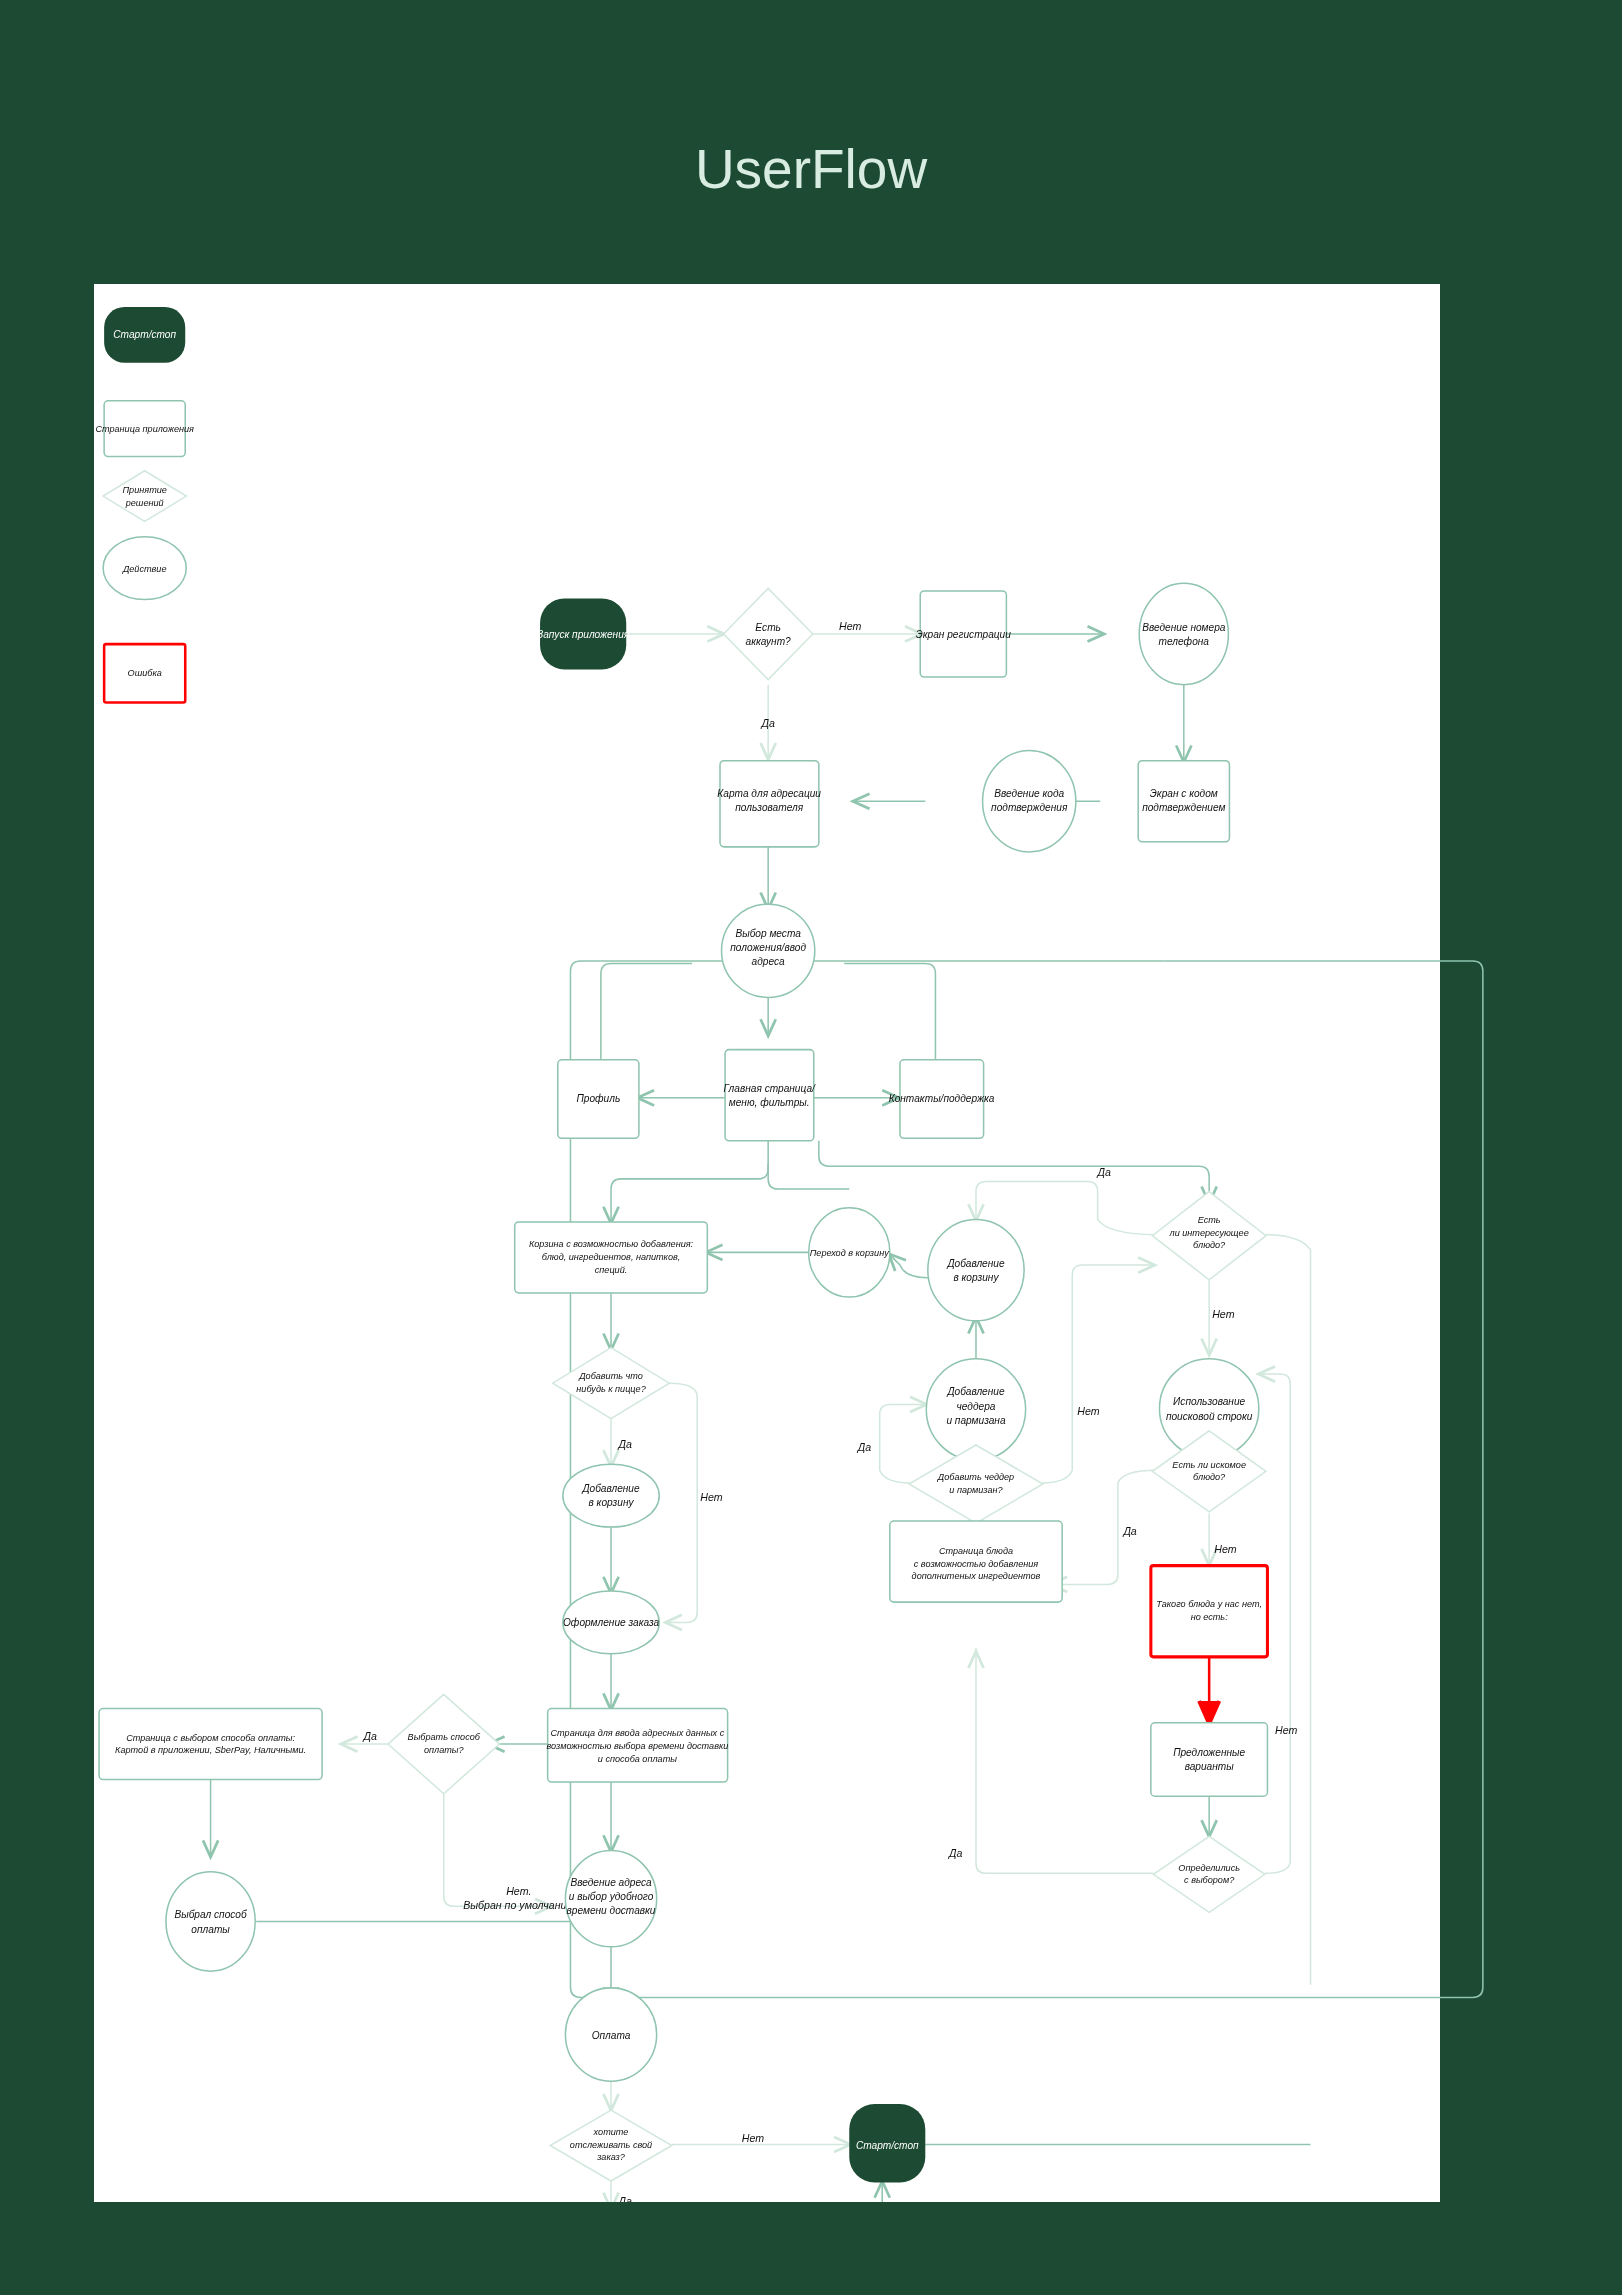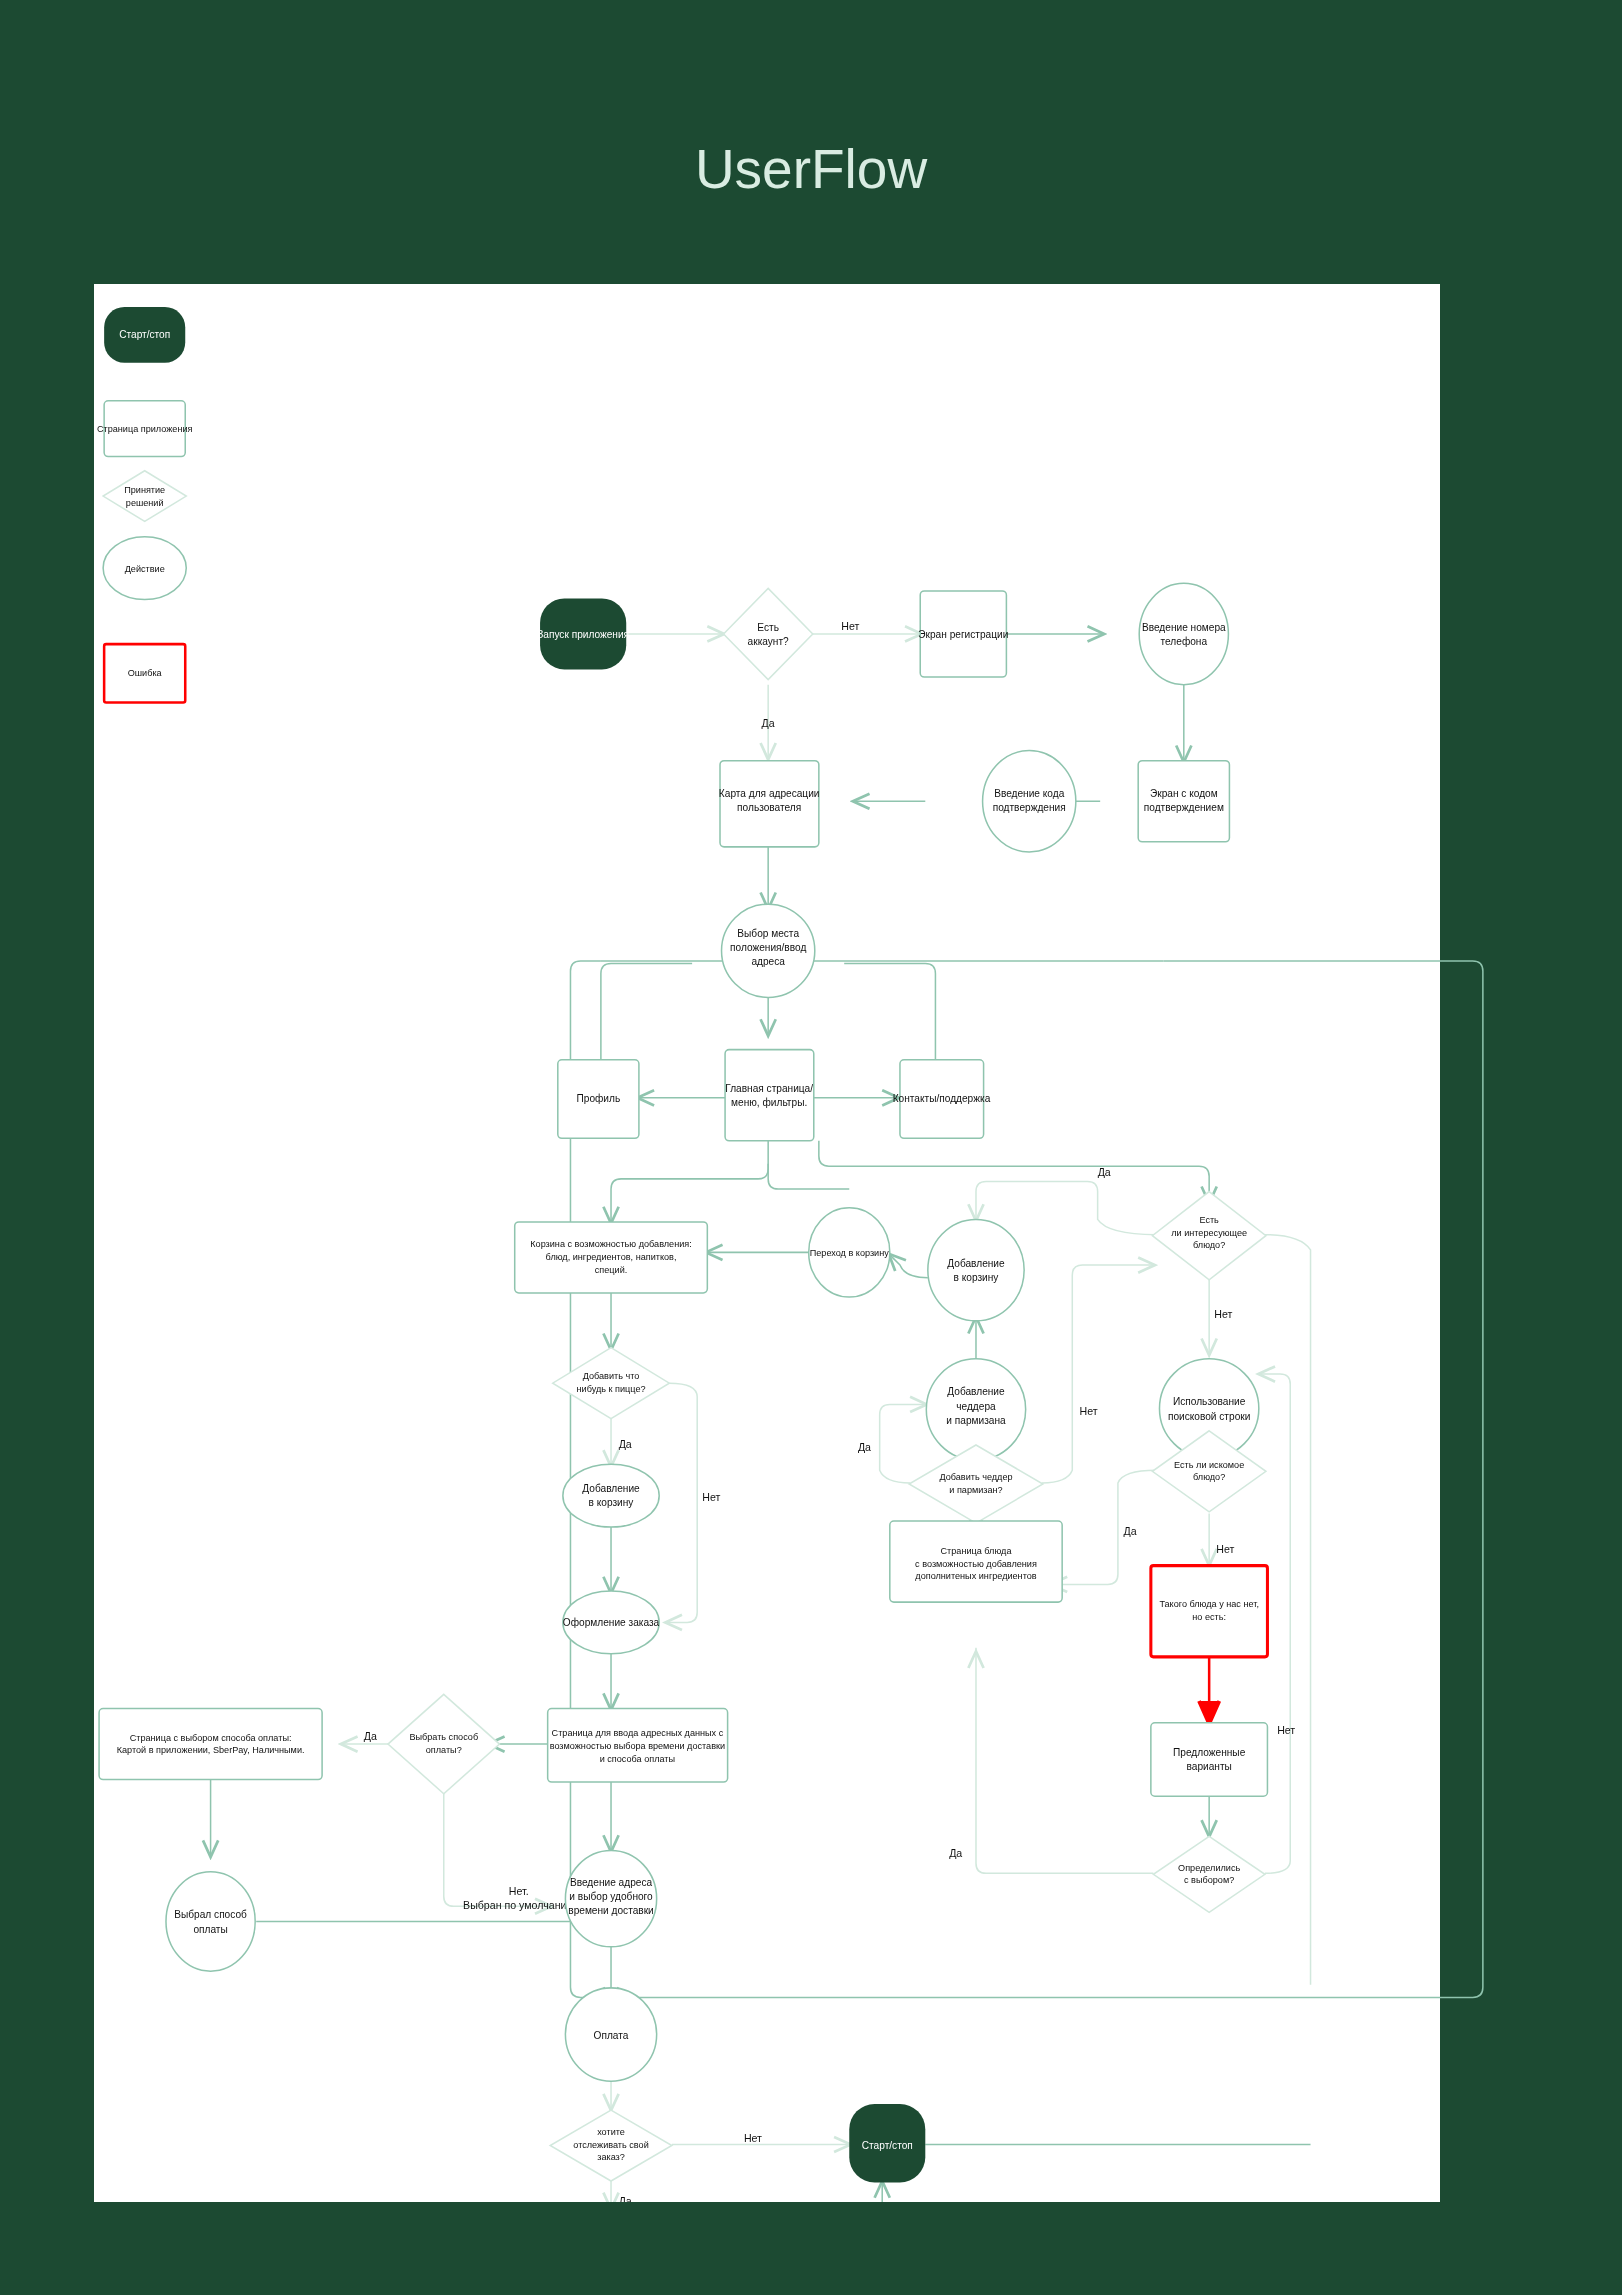--- a/index.html
+++ b/index.html
@@ -20,20 +20,21 @@
     font-weight:400;
     letter-spacing:0px;
     line-height:1;
   }
 
   .canvas{
     position:absolute;
     left:94px;top:284px;
     width:1346px;height:1918px;
     background:#ffffff;
+    font-style:italic;
   }
   svg.flow{position:absolute;left:0;top:0;width:1435px;height:1918px;display:block;}
 
   text{font-family:"Liberation Sans","DejaVu Sans",sans-serif;fill:#111111;}
   .lbl{font-size:20px;}
   .lbl-sm{font-size:18px;}
   .edge-lbl{font-size:21px;}
   .startlbl{font-size:20px;fill:#ffffff;}
 </style>
 </head>

